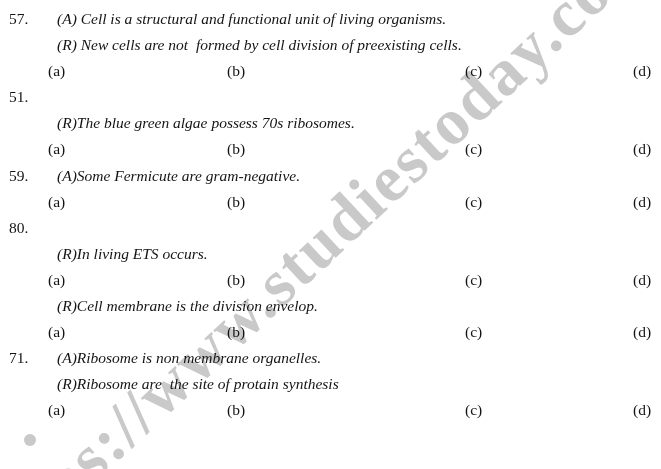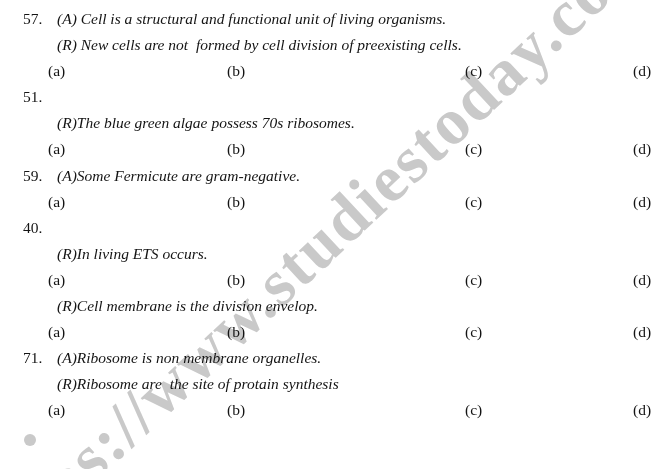--- a/index.html
+++ b/index.html
@@ -44,21 +44,21 @@
     width: 661px;
     z-index: 1;
   }
   .line {
     position: relative;
     height: 26.1px;
     line-height: 26.1px;
   }
   .qnum {
     position: absolute;
-    left: 23px;
+    left: 9px;
     white-space: pre;
   }
   .qtext {
     position: absolute;
     left: 57px;
     white-space: pre;
     font-style: italic;
   }
   .opt { position: absolute; white-space: pre; }
   .opt-a { left: 48px; }
@@ -114,21 +114,21 @@
       <div class="line">
           <span class="opt opt-a">(a)</span>
           <span class="opt opt-b">(b)</span>
           <span class="opt opt-c">(c)</span>
           <span class="opt opt-d">(d)</span>
         </div>
     </div>
 
     <div class="q">
       <div class="line">
-          <span class="qnum">40.</span>
+          <span class="qnum">80.</span>
         </div>
       <div class="line">
           <span class="qtext">(R)In living ETS occurs.</span>
         </div>
       <div class="line">
           <span class="opt opt-a">(a)</span>
           <span class="opt opt-b">(b)</span>
           <span class="opt opt-c">(c)</span>
           <span class="opt opt-d">(d)</span>
         </div>

